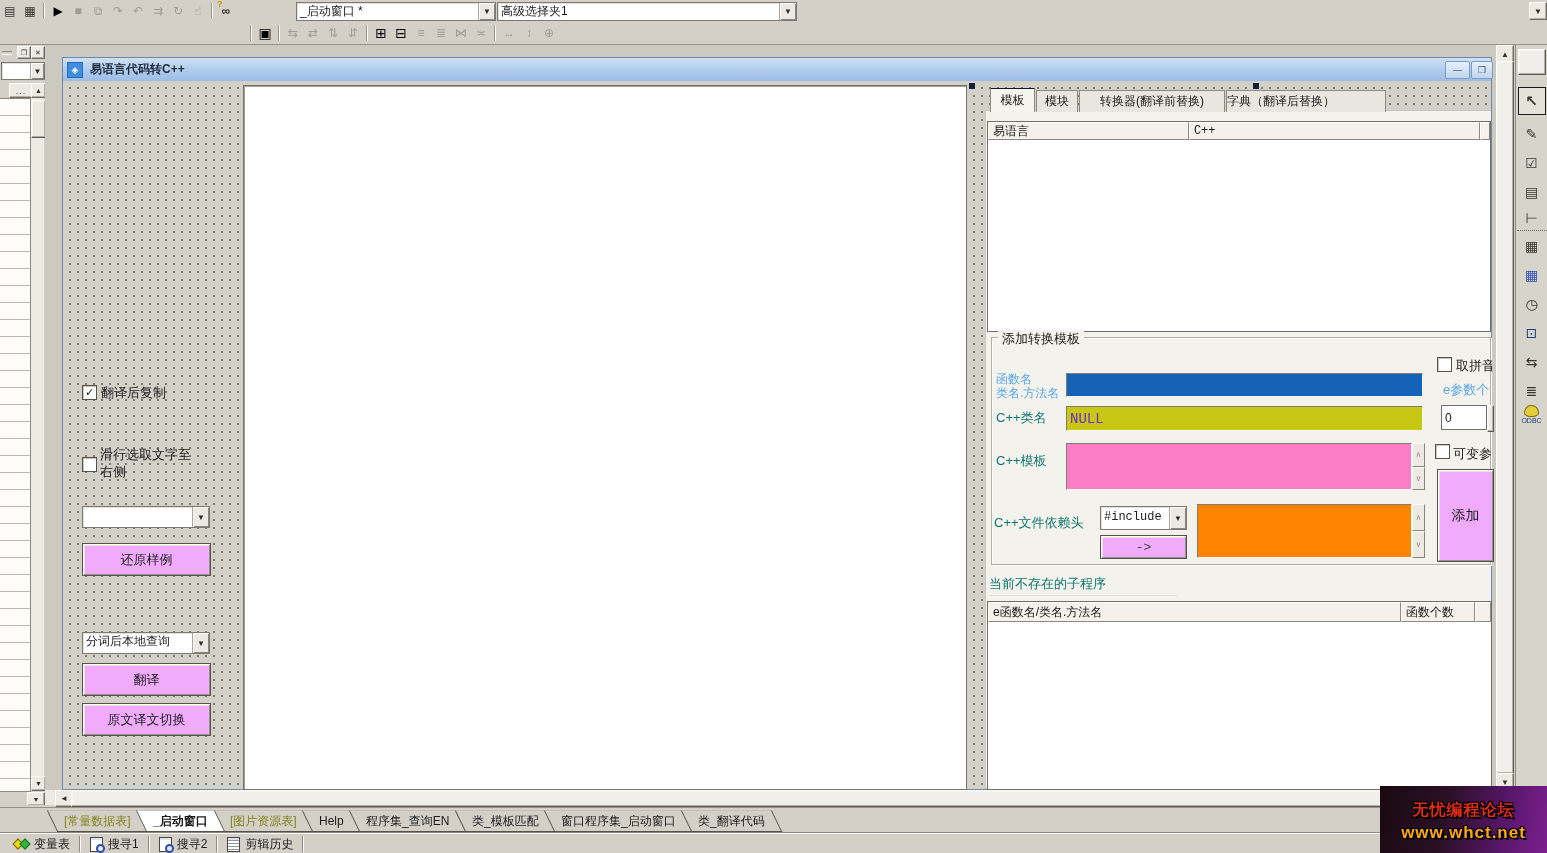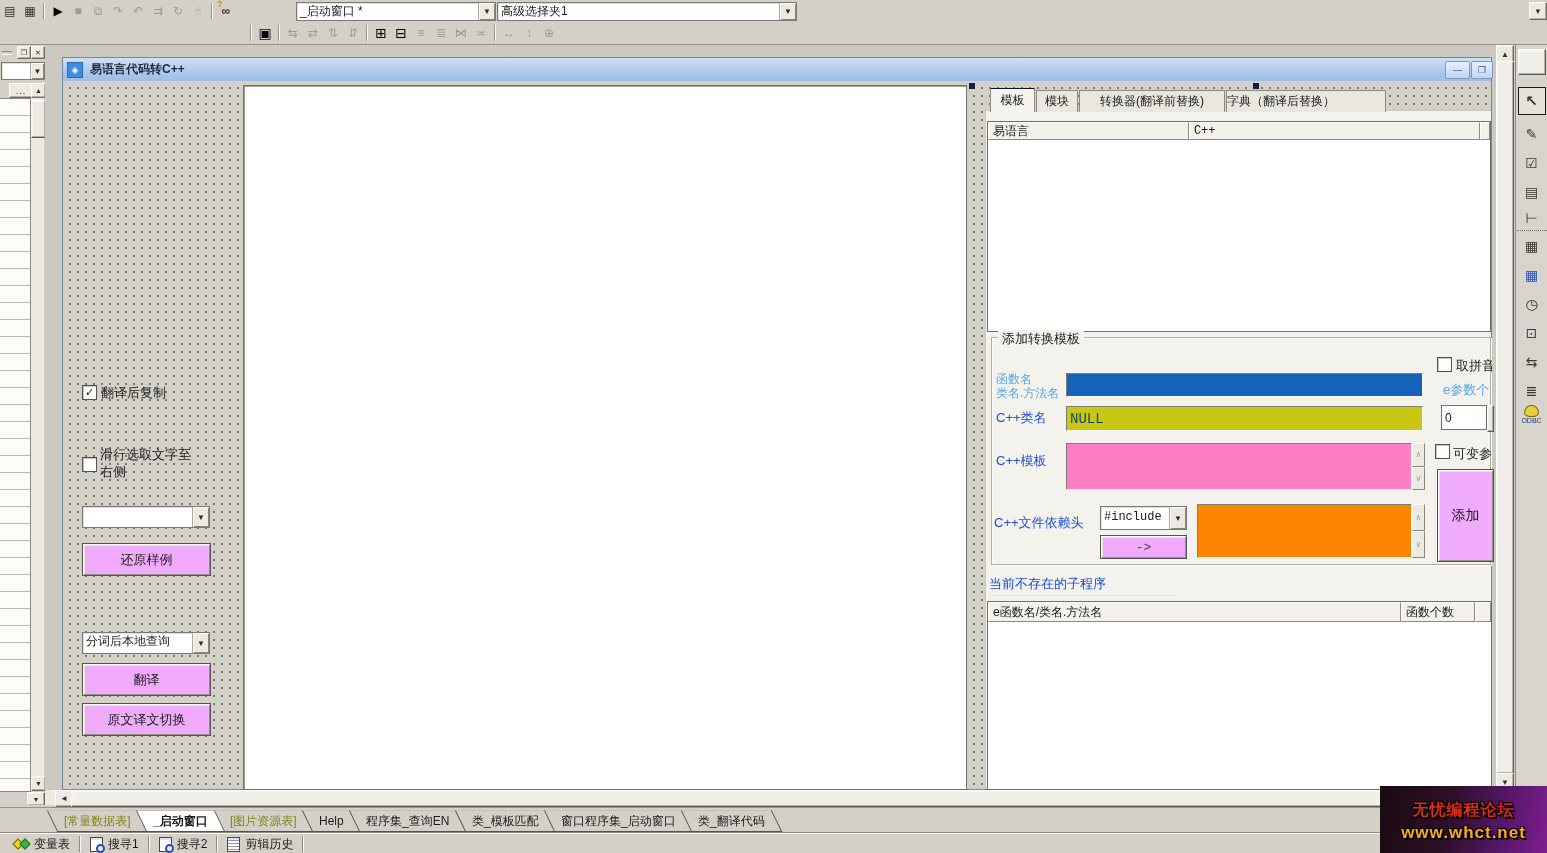--- a/index.html
+++ b/index.html
@@ -11,21 +11,21 @@
   .dis{color:#a09c94}
   .tsep{width:0;height:16px;border-left:1px solid #99958d;border-right:1px solid #fbfaf7;margin:0 3px;align-self:center}
   .raised{background:#ece9e2;border:1px solid;border-color:#fdfcf9 #5f5b53 #5f5b53 #fdfcf9;box-shadow:inset -1px -1px 0 #b3afa7,inset 1px 1px 0 #f6f4ee}
   .combo{display:flex;align-items:stretch;background:#fff;border:1px solid #7c7970;box-shadow:inset 1px 1px 0 #e2e0da}
   .combo .ctext{flex:1;padding:1px 3px;overflow:hidden;white-space:nowrap;line-height:15px}
   .combo .cbtn{width:16px;display:flex;align-items:center;justify-content:center;font-size:8px;color:#2c2a24;background:#ece9e2;border-left:1px solid #aaa69e;box-shadow:inset 1px 1px 0 #fbfaf7,inset -1px -1px 0 #8a867e}
   .cbx{width:13px;height:13px;background:#fff;border:1px solid #55524a;box-shadow:inset 1px 1px 0 #c8c5bd;font-size:11px;line-height:12px;text-align:center;color:#111}
   .btn{display:flex;align-items:center;justify-content:center;background:#f0abfc;border:1px solid #55524a;box-shadow:inset 1px 1px 0 #fdfcf9,inset -1px -1px 0 #94908a,inset 2px 2px 0 #e6e3dc;font-size:13px}
   .dots{background-image:radial-gradient(#7e7a70 0.9px,transparent 1.2px);background-size:8px 8px;background-position:3px 3px;background-color:#d3d0c8}
   .lblblue{color:#57a7e8}
-  .lblpink{color:#1d4ed8}
+  .lblpink{color:#0f766e}
   .minivs{display:flex;flex-direction:column;width:13px}
   .minivs .mcell{flex:1;display:flex;align-items:center;justify-content:center;font-size:8px;color:#9b978f;background:#eceae3;border:1px solid;border-color:#fdfcf9 #8a867e #8a867e #fdfcf9}
   .sbtn{display:flex;align-items:center;justify-content:center;font-size:8px;color:#33302a;background:#eceae3;border:1px solid;border-color:#fdfcf9 #6f6b63 #6f6b63 #fdfcf9;box-shadow:inset -1px -1px 0 #b3afa7}
   .handle{width:6px;height:6px;background:#14203a}
   .btabs{white-space:nowrap;font-size:12px}
   .btab{position:relative;display:inline-block;height:20px;line-height:20px;padding:0 11px;margin-right:-5px;background:#d4d0c8;border:1px solid #56534b;border-top:1px solid #c4c1b9;transform:skewX(26deg)}
   .btab>span{display:inline-block;transform:skewX(-26deg)}
   .btab.active{background:#ffffff;font-weight:bold;z-index:3}
   .btab.res>span{color:#83831e}
   .dock-item{display:flex;align-items:center;gap:5px;padding:0 9px;height:18px}
@@ -209,21 +209,21 @@
 
   <div class="abs" style="left:991px;top:337px;width:500px;height:228px;border:1px solid #b1aea4;box-shadow:1px 1px 0 #fdfcf9,inset 1px 1px 0 #fdfcf9;box-sizing:border-box"></div>
   <span class="abs" style="left:998px;top:330px;background:#f4f2ec;padding:0 4px;font-size:13px">添加转换模板</span>
 
   <span class="abs lblblue" style="left:996px;top:371px">函数名</span>
   <span class="abs lblblue" style="left:996px;top:385px">类名.方法名</span>
   <div class="abs" style="left:1066px;top:373px;width:357px;height:24px;background:#1463b8;border:1px solid;border-color:#807d74 #fbfaf7 #fbfaf7 #807d74;box-sizing:border-box"></div>
 
   <span class="abs lblpink" style="left:996px;top:409px;font-size:13px">C++类名</span>
   <div class="abs" style="left:1066px;top:406px;width:357px;height:25px;background:#c8c713;border:1px solid;border-color:#807d74 #fbfaf7 #fbfaf7 #807d74;box-sizing:border-box;display:flex;align-items:center">
-    <span style="color:#0c4a6e;font-family:'Liberation Mono',monospace;font-size:14px;padding-left:3px">NULL</span>
+    <span style="color:#6d28d9;font-family:'Liberation Mono',monospace;font-size:14px;padding-left:3px">NULL</span>
   </div>
 
   <span class="abs cbx" style="left:1437px;top:357px"></span>
   <span class="abs" style="left:1456px;top:357px;width:36px;overflow:hidden;white-space:nowrap;font-size:13px">取拼音</span>
   <span class="abs lblblue" style="left:1443px;top:381px;width:49px;overflow:hidden;white-space:nowrap;font-size:13px">e参数个</span>
   <div class="abs" style="left:1441px;top:405px;width:46px;height:25px;background:#fff;border:1px solid #74716a;box-sizing:border-box;display:flex;align-items:center">
     <span style="padding-left:3px">0</span>
   </div>
   <div class="abs raised" style="left:1487px;top:405px;width:5px;height:25px"></div>
 

